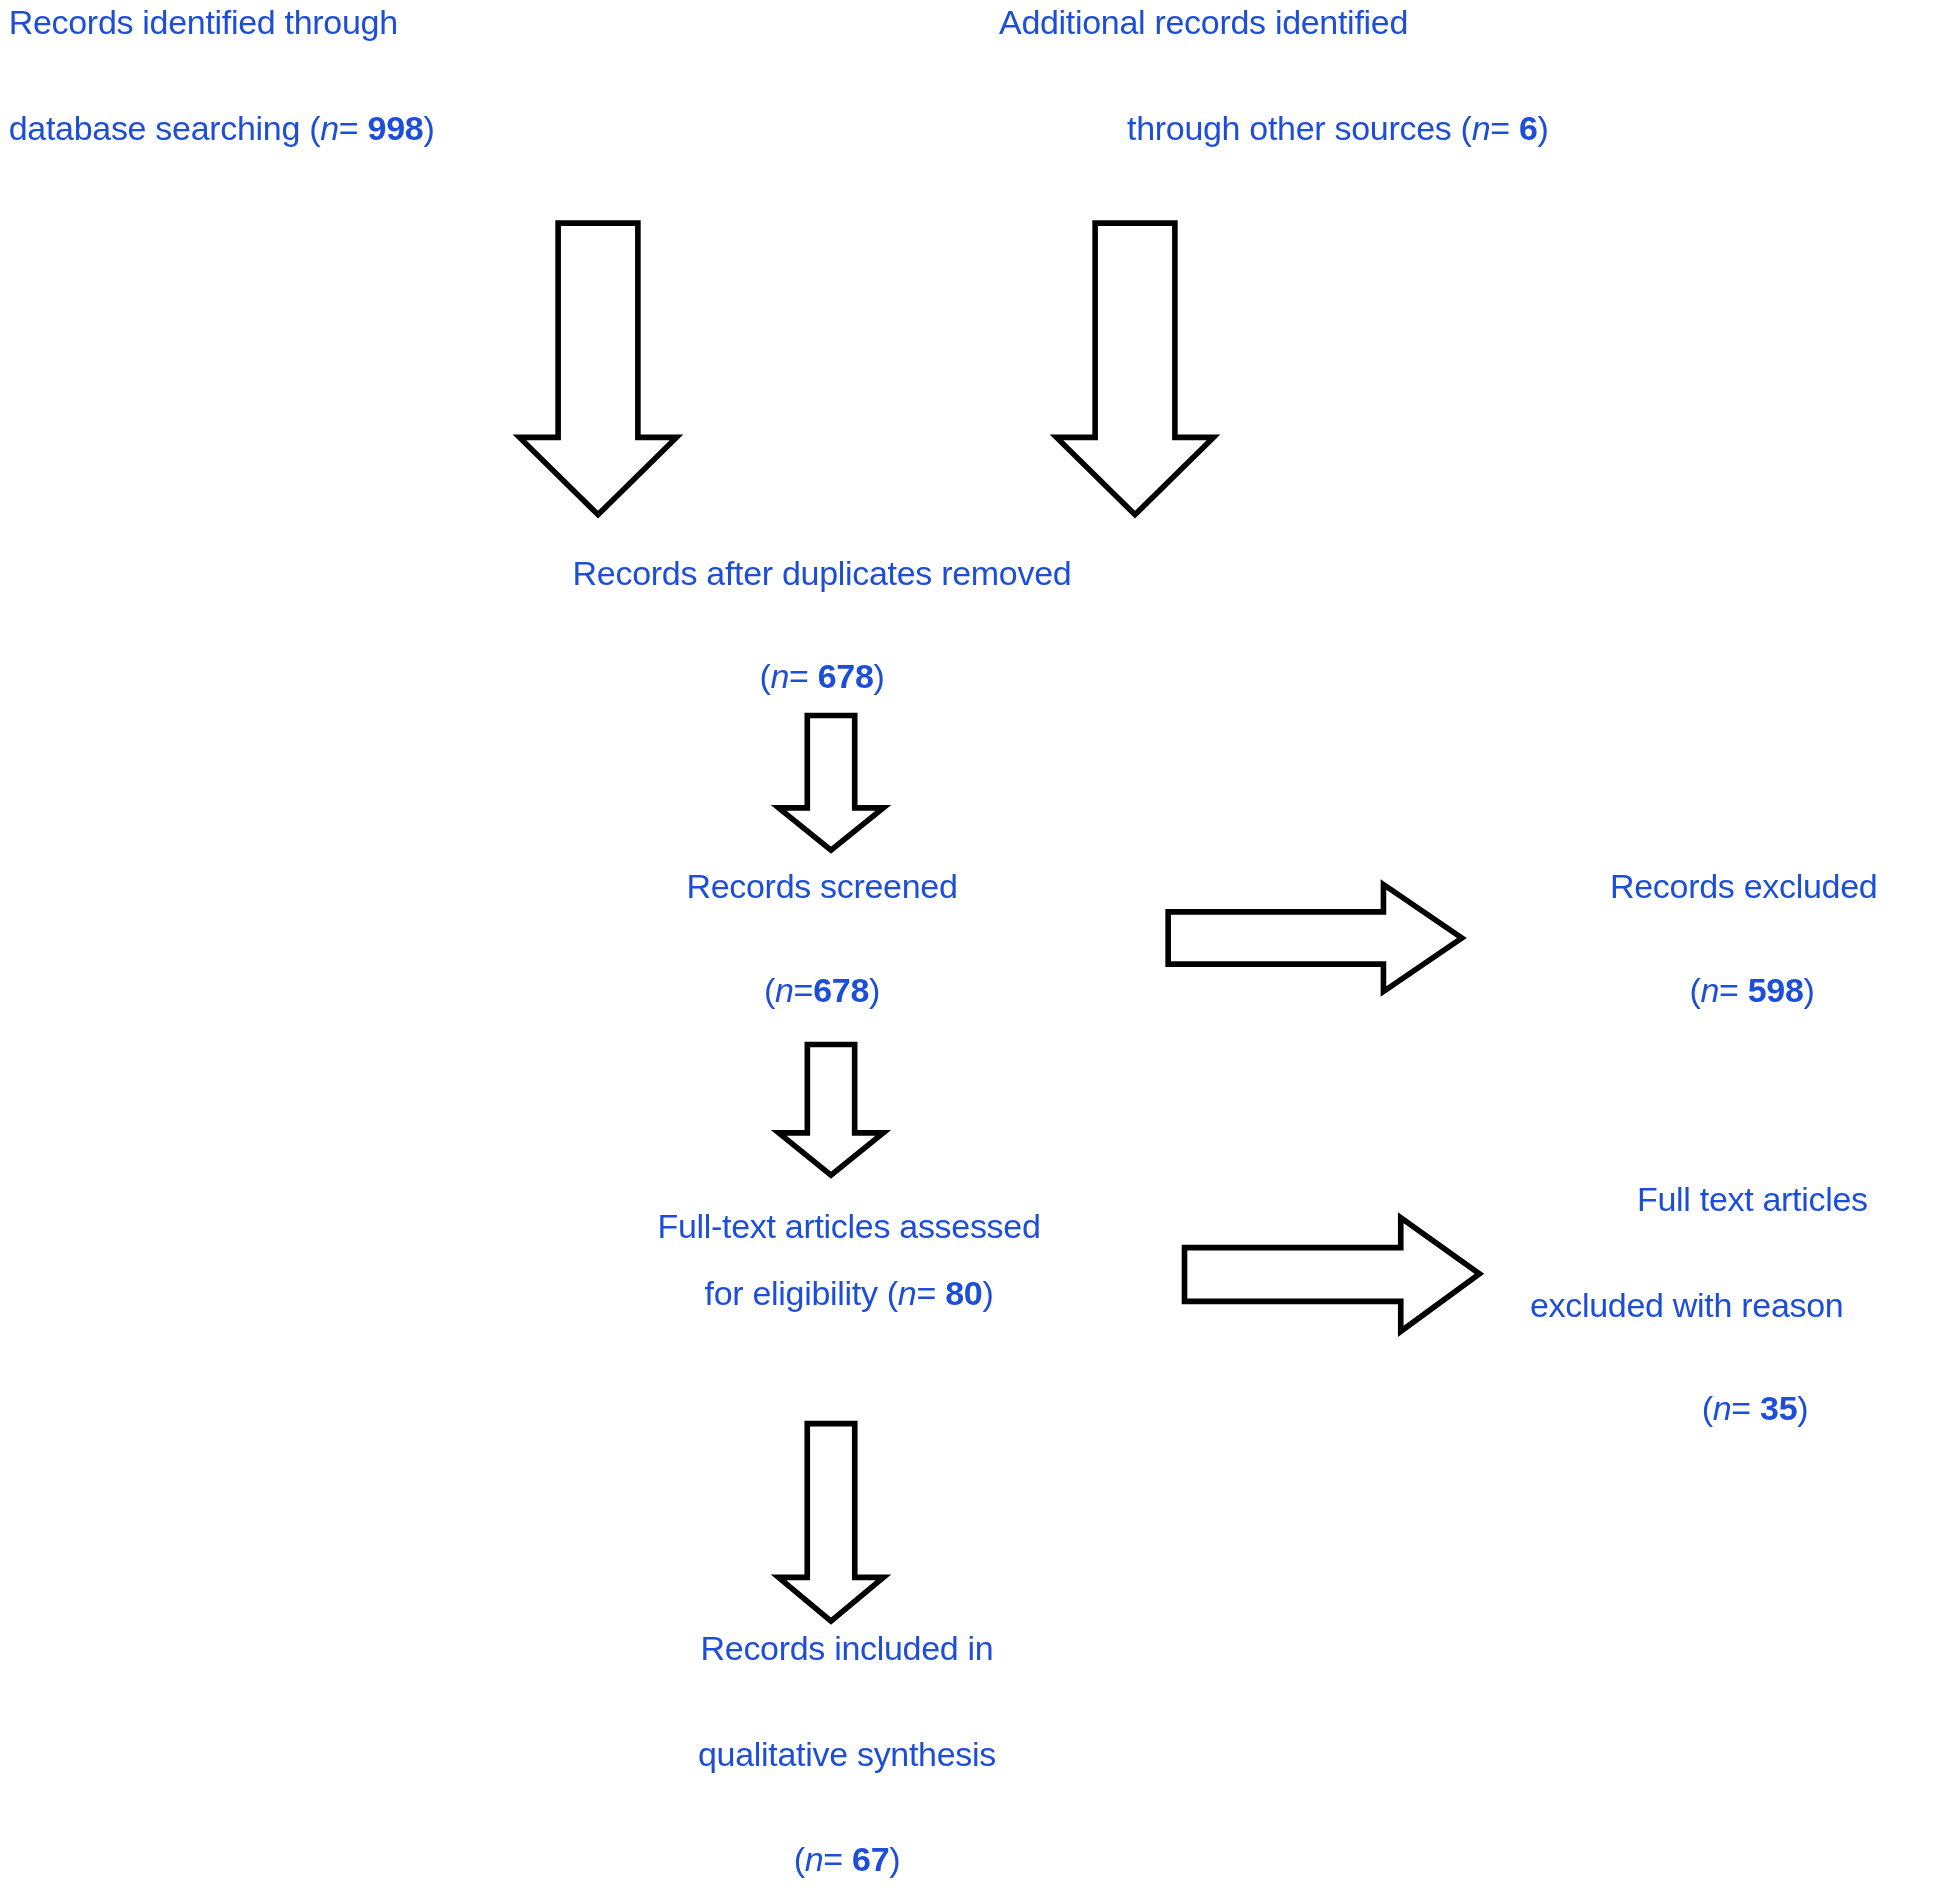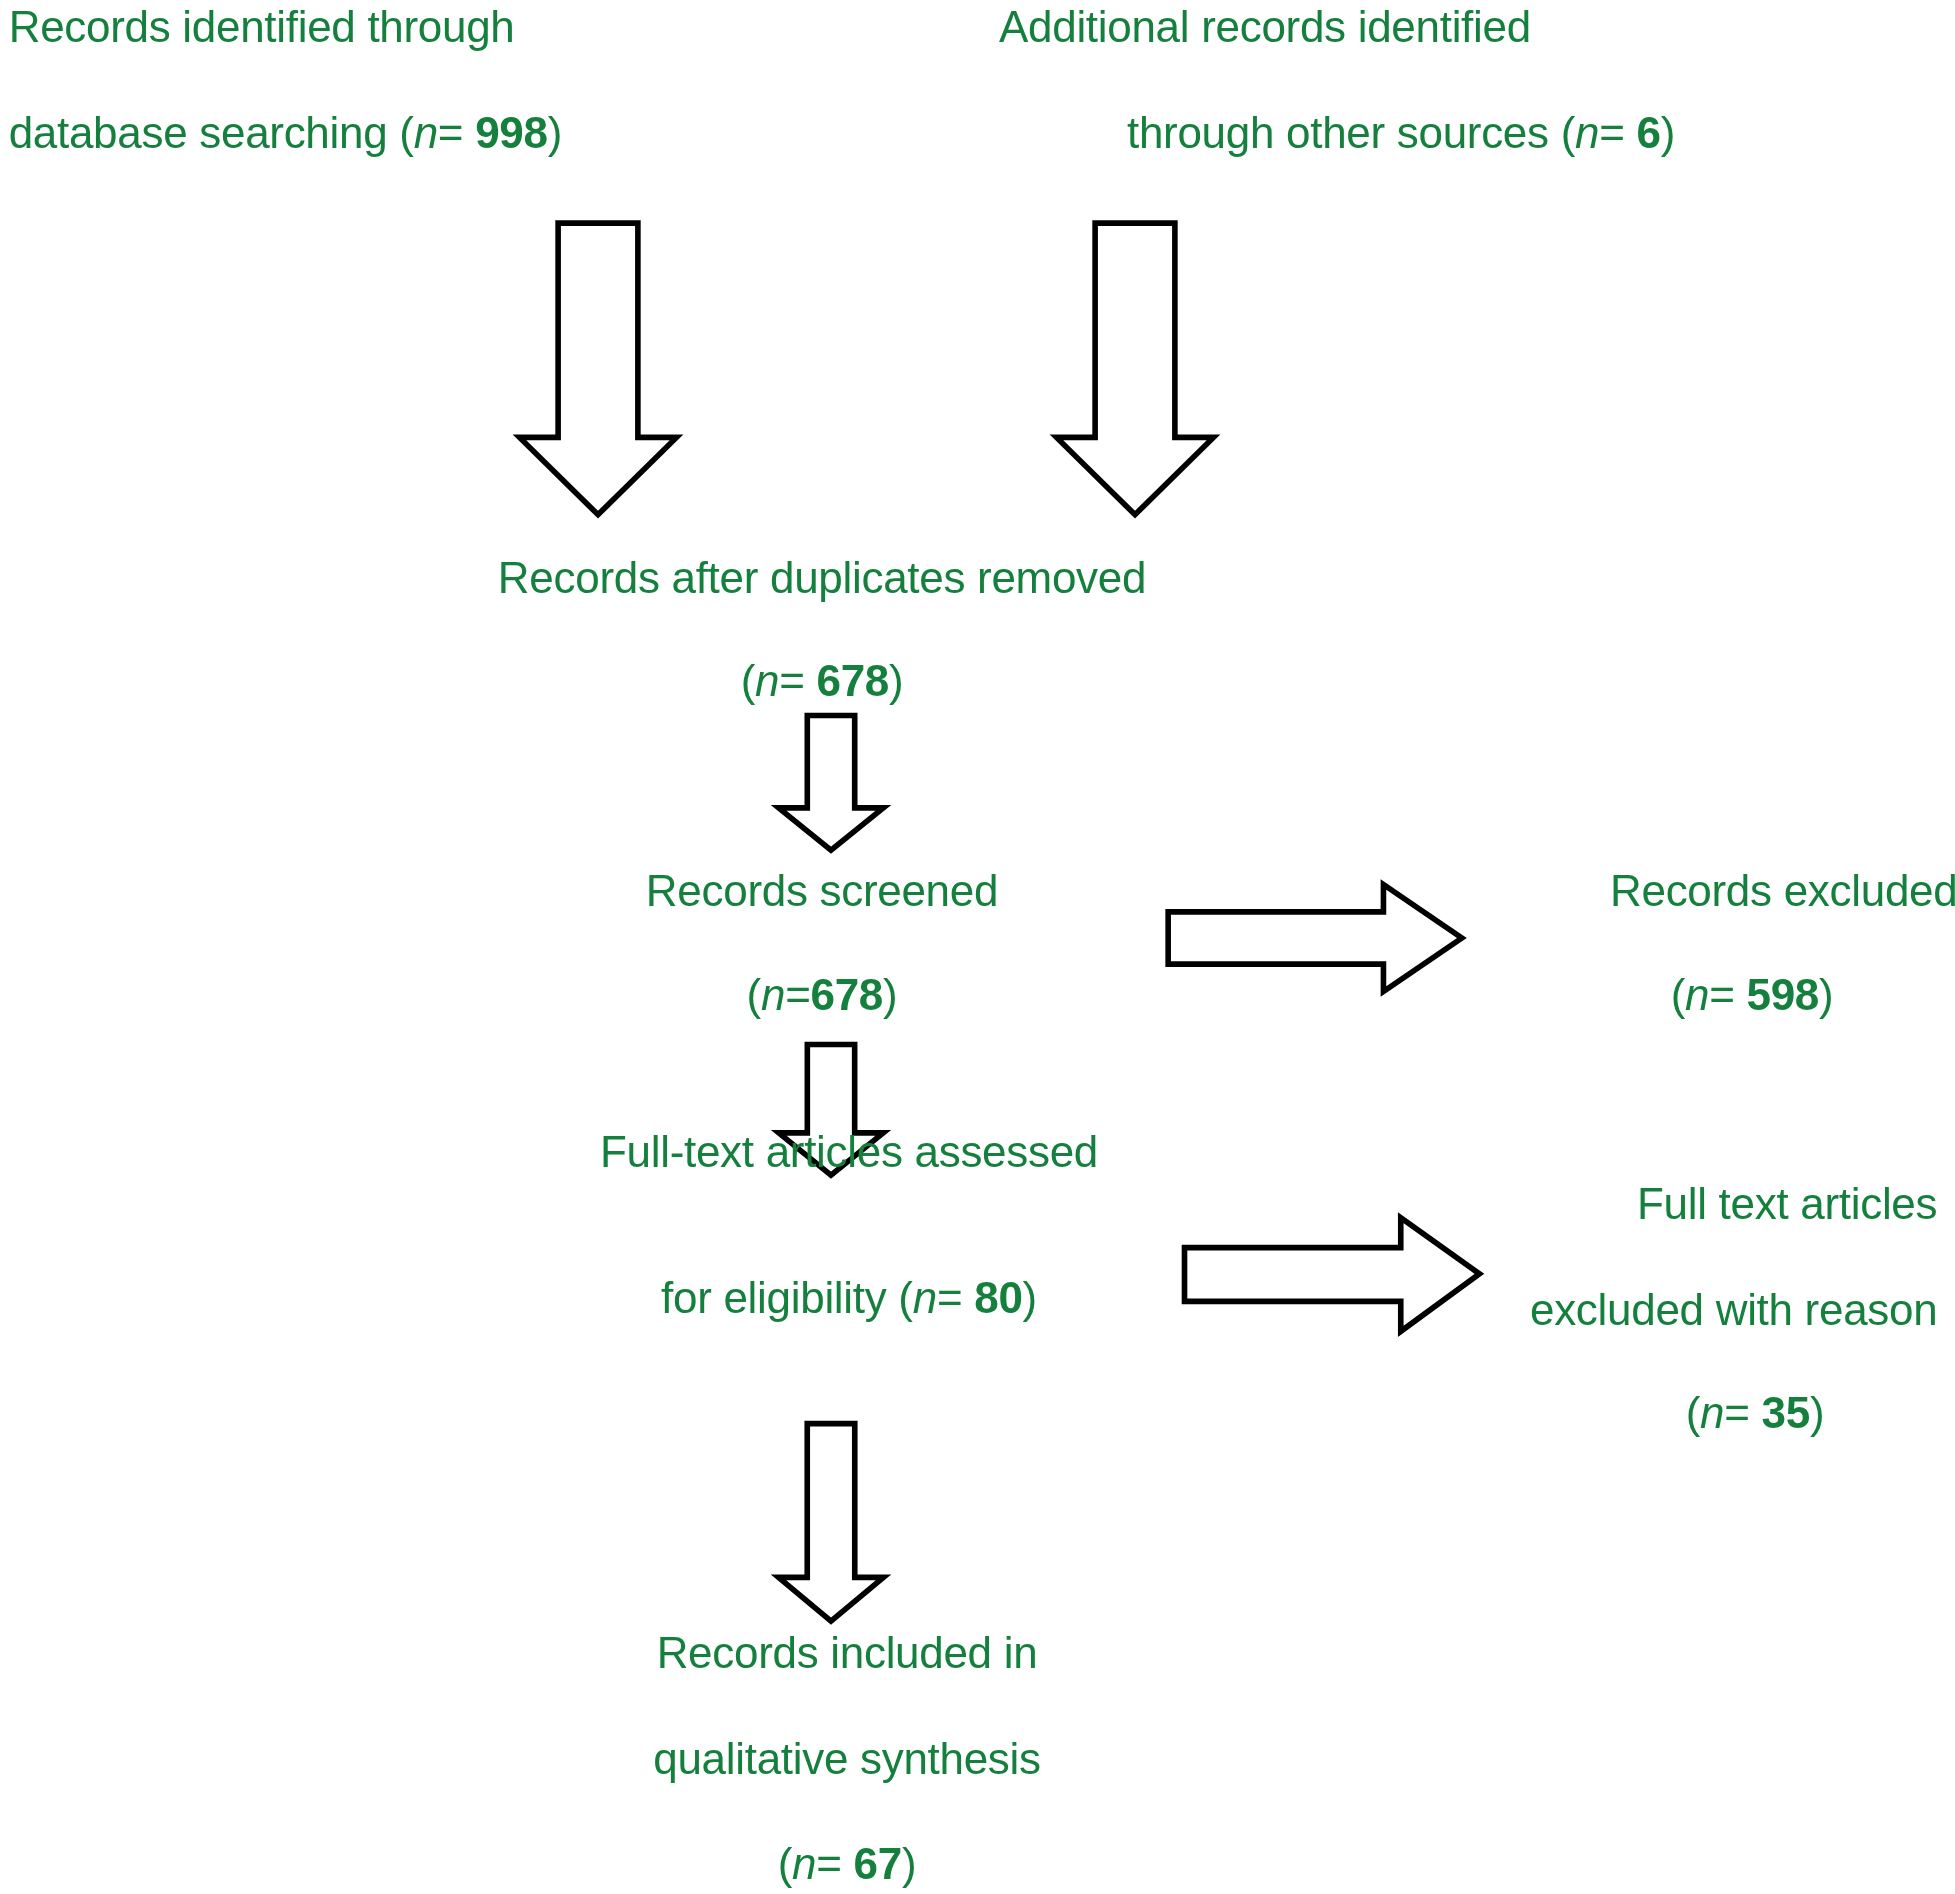--- a/index.html
+++ b/index.html
@@ -11,24 +11,24 @@
     position: relative;
     width: 1955px;
     height: 1894px;
     background: #ffffff;
     overflow: hidden;
     font-family: "Liberation Sans", "DejaVu Sans", sans-serif;
     color: #000000;
   }
   .txt {
     position: absolute;
-    font-size: 44px;
+    font-size: 34px;
     line-height: 1.0;
     white-space: nowrap;
-    color: #15803d;
+    color: #1d4ed8;
     letter-spacing: -0.3px;
   }
   .txt.ctr {
     transform: translateX(-50%);
     text-align: center;
     margin-left: 16px;
   }
   .txt i {
     font-style: italic;
   }
@@ -107,21 +107,21 @@
   <div class="txt ctr" style="left:1736px; top:973px;">
     <span>(</span><i>n</i><span>= </span><b>598</b><span>)</span>
   </div>
 
   <div class="arrow" style="left:776px; top:1042px;">
     <svg width="110" height="137" viewBox="0 0 176 220">
       <polygon points="50,4 126,4 126,146 172,146 88,214 4,146 50,146"></polygon>
     </svg>
   </div>
 
-  <div class="txt ctr" style="left:833px; top:1130px;">Full-text articles assessed</div>
+  <div class="txt ctr" style="left:833px; top:1209px;">Full-text articles assessed</div>
 
   <div class="txt ctr" style="left:833px; top:1276px;text-align:center;">
     <span>for eligibility (</span><i>n</i><span>= </span><b>80</b><span>)</span>
   </div>
 
   <div class="arrow" style="left:1182px; top:1215px;">
     <svg width="300" height="119" viewBox="0 0 480 190">
       <polygon points="4,52 350,52 350,4 476,94 350,186 350,138 4,138"></polygon>
     </svg>
   </div>

